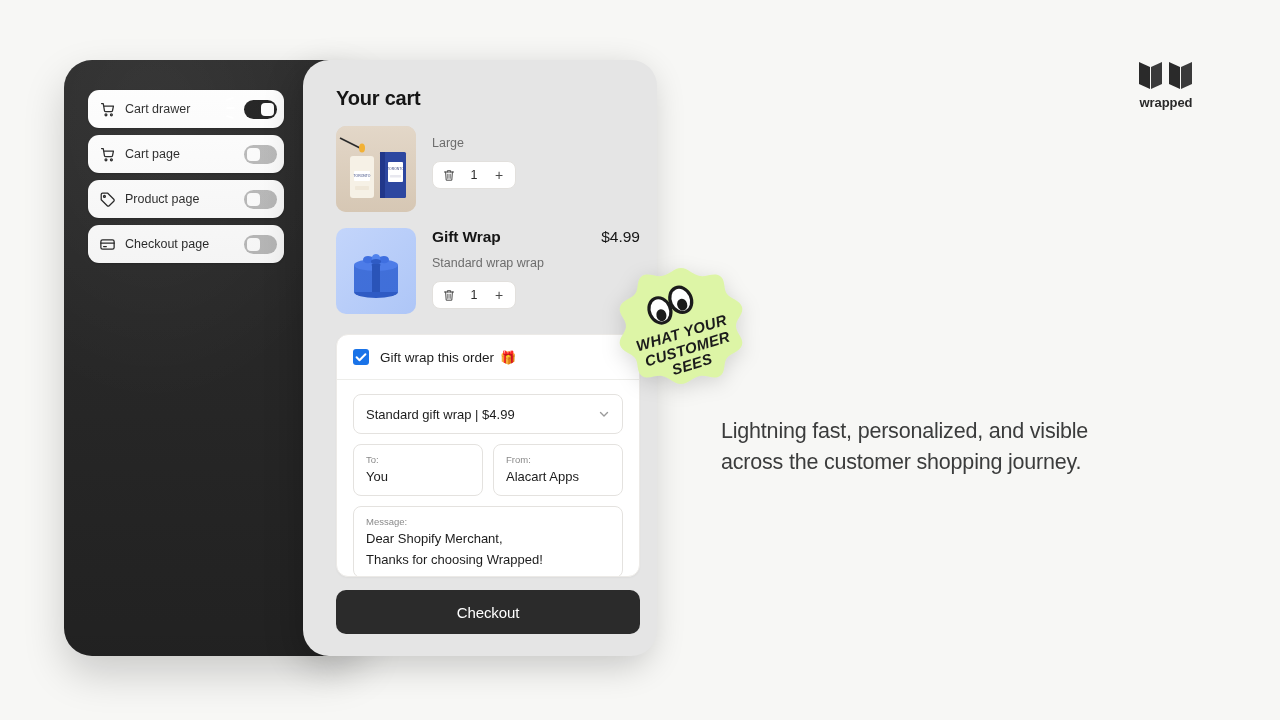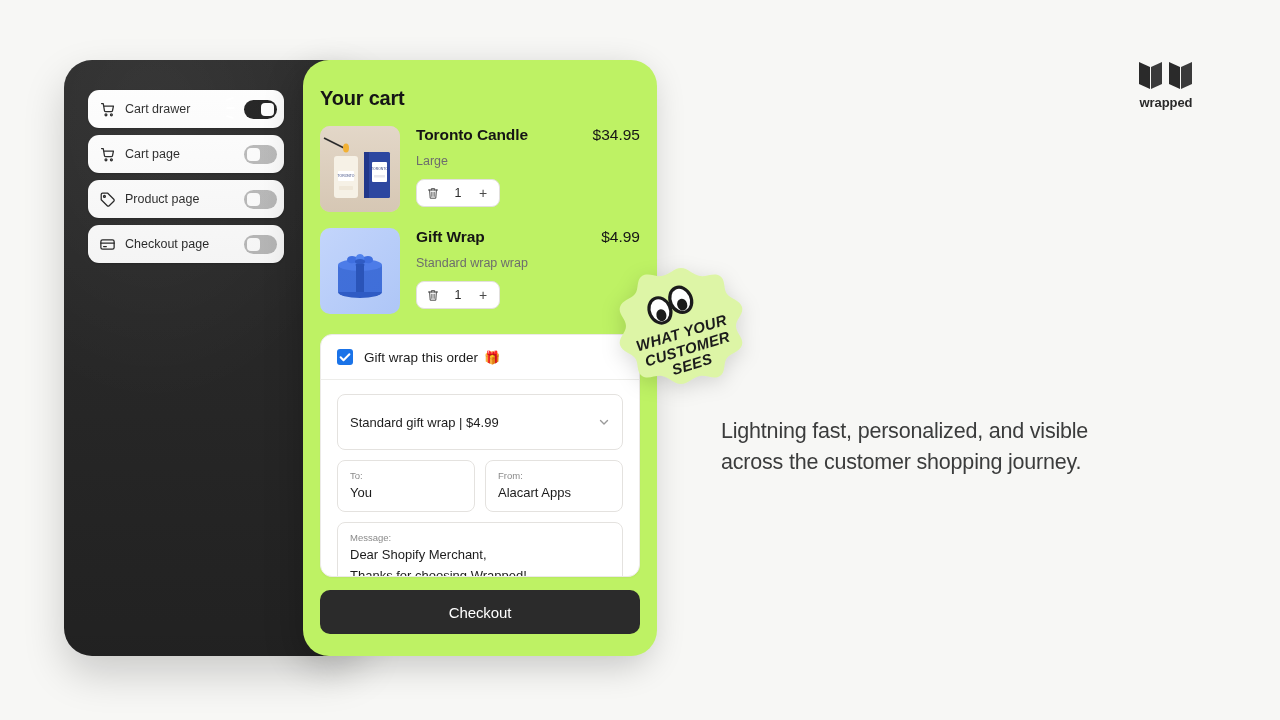--- a/index.html
+++ b/index.html
@@ -124,26 +124,27 @@
     pointer-events: none;
   }
 
   
   #cart-sheet {
     position: absolute;
     left: 303px;
     top: 60px;
     width: 354px;
     height: 596px;
-    background: #bef264;
+    background: #e5e5e5;
     border-radius: 26px;
     box-shadow: -6px 10px 34px rgba(0,0,0,0.20);
     overflow: hidden;
     display: flex;
     flex-direction: column;
+    padding-left: 16px;
   }
 
   #cart-title {
     font-size: 20px;
     font-weight: 700;
     color: #151515;
     padding: 27px 0 10px 17px;
     letter-spacing: -0.2px;
   }
 
@@ -272,21 +273,21 @@
   }
   .field .field-value {
     font-size: 13px;
     color: #1c1c1c;
     display: block;
     margin-top: 3px;
     line-height: 1.35;
   }
 
   #wrap-select {
-    height: 56px;
+    height: 40px;
     display: flex;
     align-items: center;
     padding: 0 12px;
     border: 1px solid #e4e2df;
     border-radius: 8px;
     background: #fff;
     font-size: 13px;
     color: #1c1c1c;
   }
   #wrap-select .sel-value { flex: 1 1 auto; }
@@ -451,24 +452,20 @@
           <text x="26" y="51" font-family="Liberation Sans, sans-serif" font-size="3.4" fill="#2c3b77" text-anchor="middle">TORONTO</text>
           <rect x="19" y="60" width="14" height="4" rx="0.8" fill="#efe7d8"></rect>
           <rect x="44" y="26" width="26" height="46" rx="1.5" fill="#2d47a0"></rect>
           <rect x="44" y="26" width="5" height="46" fill="#21378a"></rect>
           <rect x="52" y="36" width="15" height="20" rx="1" fill="#ffffff"></rect>
           <text x="59.5" y="44" font-family="Liberation Sans, sans-serif" font-size="3.4" fill="#2c3b77" text-anchor="middle">TORONTO</text>
           <rect x="54" y="49" width="11" height="2.6" rx="0.6" fill="#e8e8ef"></rect>
         </svg>
       </div>
       <div class="item-body">
-        <div class="item-toprow">
-          <span class="item-name">Toronto Candle</span>
-          <span class="item-price">$34.95</span>
-        </div>
         <div class="item-variant">Large</div>
         <div class="qty-stepper">
           <span class="qty-trash">
             <svg viewBox="0 0 12 13" fill="none" stroke="currentColor" stroke-width="1" stroke-linecap="round" stroke-linejoin="round" aria-hidden="true">
               <path d="M1.4 3h9.2"></path>
               <path d="M4.3 3V1.7h3.4V3"></path>
               <path d="M2.6 3l.6 8.2h5.6L9.4 3"></path>
               <path d="M4.9 5.2v4.2M7.1 5.2v4.2"></path>
             </svg>
           </span>

